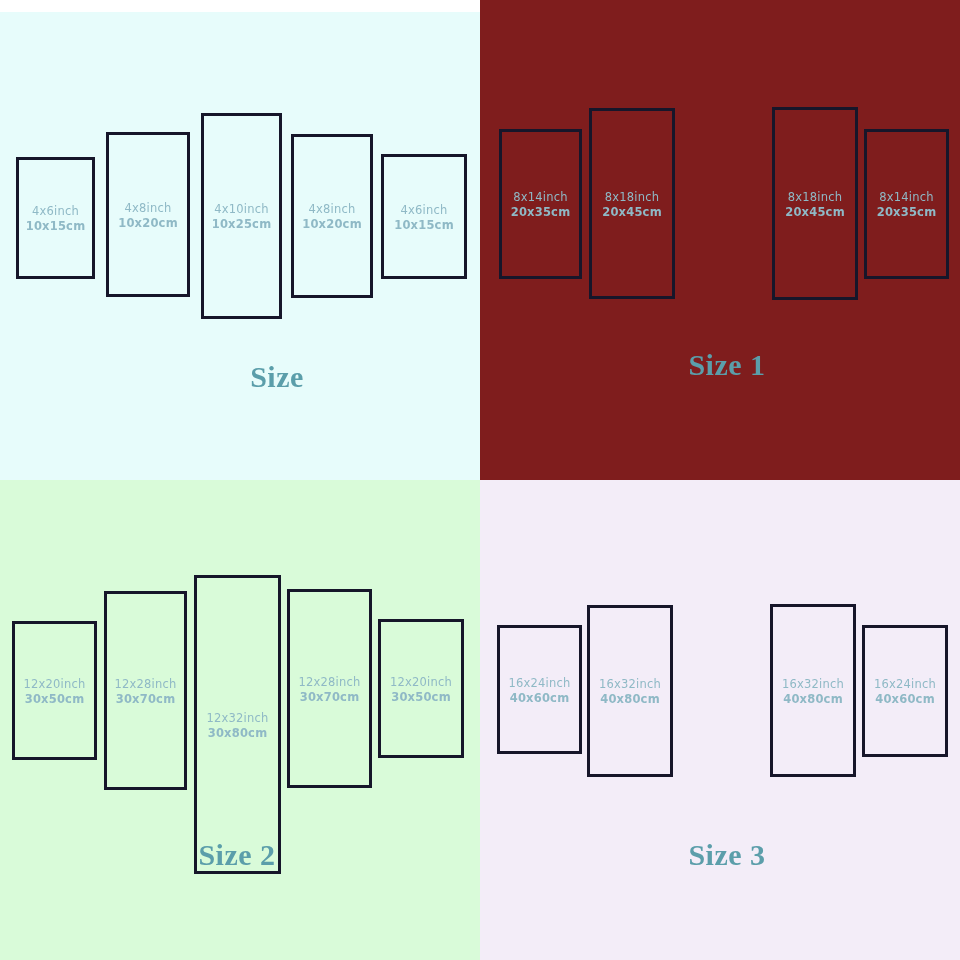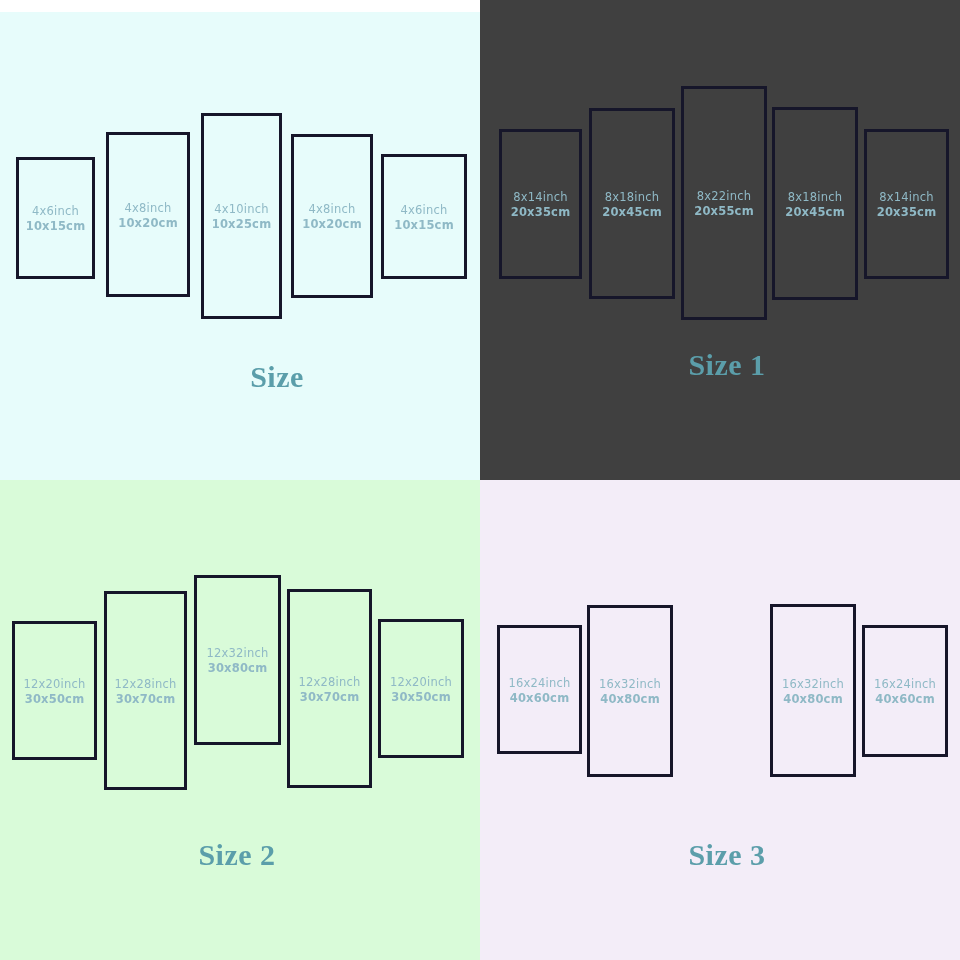--- a/index.html
+++ b/index.html
@@ -40,46 +40,43 @@
         <div class="panel-label" style="color: rgb(143, 185, 198);"><span>4x10inch</span><span class="l2">10x25cm</span></div>
       </div>
       <div class="panel" style="left: 291px; top: 122px; width: 82px; height: 164px; border-color: rgb(22, 22, 42);">
         <div class="panel-label" style="color: rgb(143, 185, 198);"><span>4x8inch</span><span class="l2">10x20cm</span></div>
       </div>
       <div class="panel" style="left: 381px; top: 142px; width: 86px; height: 125px; border-color: rgb(22, 22, 42);">
         <div class="panel-label" style="color: rgb(143, 185, 198);"><span>4x6inch</span><span class="l2">10x15cm</span></div>
       </div>
       <div class="quad-title" style="color: rgb(91, 158, 170); top: 348px; left: 0px; width: 480px; text-align: center; transform: translateX(1px); padding-left: 36px;">Size</div>
     </div>
-  <div class="quadrant" id="q1" style="background: #404040;">
+  <div class="quadrant" id="q1" style="background: #7f1d1d;">
       <div class="panel" style="left: 19px; top: 129px; width: 83px; height: 150px; border-color: rgb(22, 22, 42);">
         <div class="panel-label" style="color: rgb(143, 185, 198);"><span>8x14inch</span><span class="l2">20x35cm</span></div>
       </div>
       <div class="panel" style="left: 109px; top: 108px; width: 86px; height: 191px; border-color: rgb(22, 22, 42);">
         <div class="panel-label" style="color: rgb(143, 185, 198);"><span>8x18inch</span><span class="l2">20x45cm</span></div>
-      </div>
-      <div class="panel" style="left: 201px; top: 86px; width: 86px; height: 234px; border-color: rgb(22, 22, 42);">
-        <div class="panel-label" style="color: rgb(143, 185, 198);"><span>8x22inch</span><span class="l2">20x55cm</span></div>
       </div>
       <div class="panel" style="left: 292px; top: 107px; width: 86px; height: 193px; border-color: rgb(22, 22, 42);">
         <div class="panel-label" style="color: rgb(143, 185, 198);"><span>8x18inch</span><span class="l2">20x45cm</span></div>
       </div>
       <div class="panel" style="left: 384px; top: 129px; width: 85px; height: 150px; border-color: rgb(22, 22, 42);">
         <div class="panel-label" style="color: rgb(143, 185, 198);"><span>8x14inch</span><span class="l2">20x35cm</span></div>
       </div>
       <div class="quad-title" style="color: rgb(91, 158, 170); top: 348px; left: 0px; width: 480px; text-align: center; transform: translateX(7px);">Size 1</div>
     </div>
   <div class="quadrant" id="q2" style="background: rgb(217, 251, 217);">
       <div class="panel" style="left: 12px; top: 141px; width: 85px; height: 139px; border-color: rgb(22, 22, 42);">
         <div class="panel-label" style="color: rgb(143, 185, 198);"><span>12x20inch</span><span class="l2">30x50cm</span></div>
       </div>
       <div class="panel" style="left: 104px; top: 111px; width: 83px; height: 199px; border-color: rgb(22, 22, 42);">
         <div class="panel-label" style="color: rgb(143, 185, 198);"><span>12x28inch</span><span class="l2">30x70cm</span></div>
       </div>
-      <div class="panel" style="left: 194px; top: 95px; width: 87px; height: 170px; border-color: rgb(22, 22, 42);">
+      <div class="panel" style="left: 194px; top: 95px; width: 87px; height: 299px; border-color: rgb(22, 22, 42);">
         <div class="panel-label" style="color: rgb(143, 185, 198);"><span>12x32inch</span><span class="l2">30x80cm</span></div>
       </div>
       <div class="panel" style="left: 287px; top: 109px; width: 85px; height: 199px; border-color: rgb(22, 22, 42);">
         <div class="panel-label" style="color: rgb(143, 185, 198);"><span>12x28inch</span><span class="l2">30x70cm</span></div>
       </div>
       <div class="panel" style="left: 378px; top: 139px; width: 86px; height: 139px; border-color: rgb(22, 22, 42);">
         <div class="panel-label" style="color: rgb(143, 185, 198);"><span>12x20inch</span><span class="l2">30x50cm</span></div>
       </div>
       <div class="quad-title" style="color: rgb(91, 158, 170); top: 358px; left: 0px; width: 480px; text-align: center; transform: translateX(-3px);">Size 2</div>
     </div>

